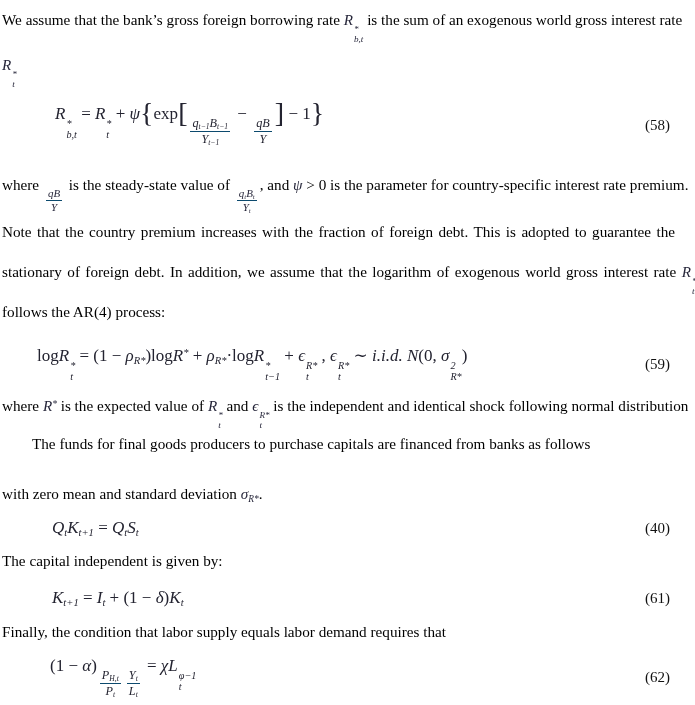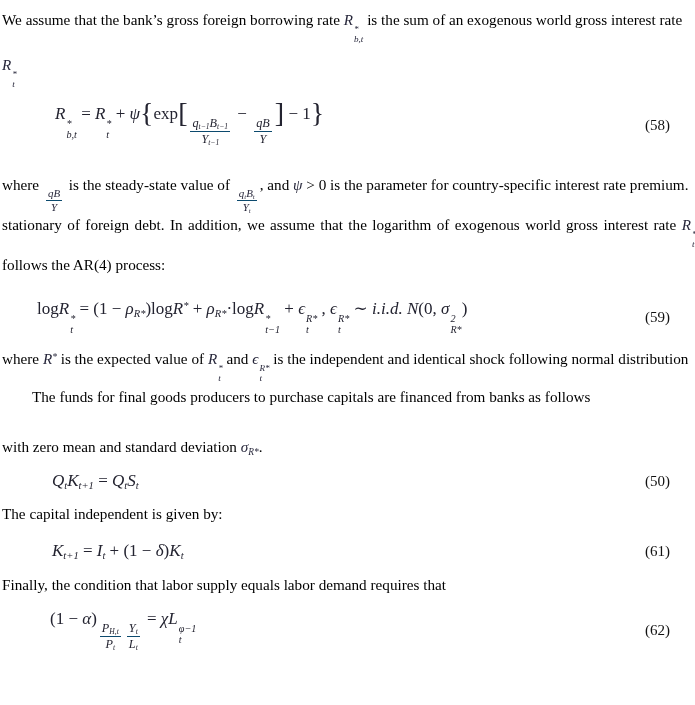--- a/index.html
+++ b/index.html
@@ -77,20 +77,21 @@
   </div>
 
   <div id="p2" class="line h40"><span class="mt">where </span><span class="mfrac">
         <span class="fnum"><span class="mi">qB</span></span>
         <span class="fden"><span class="mi">Y</span></span>
       </span><span class="mt"> is the steady-state value of </span><span class="mfrac">
         <span class="fnum"><span class="mi">q</span><span class="msub">t</span><span class="mi">B</span><span class="msub">t</span></span>
         <span class="fden"><span class="mi">Y</span><span class="msub">t</span></span>
       </span><span class="mt">, and </span><span class="mi">ψ</span><span class="mt"> &gt; 0 is the parameter for country-specific interest rate premium.</span></div>
 
+  <div id="p3l1" class="line h40 just"><span class="mt">Note that the country premium increases with the fraction of foreign debt. This is adopted to guarantee the</span></div>
   <div id="p3l2" class="line h40 just"><span class="mt">stationary of foreign debt. In addition, we assume that the logarithm of exogenous world gross interest rate </span><span class="mi">R</span><span class="mss">
         <span class="mss-t">*</span>
         <span class="mss-b">t</span>
       </span></div>
   <div id="p3l3" class="line h40"><span class="mt">follows the AR(4) process:</span></div>
 
   <div id="eq59" class="eq">
     <span class="math"><span class="mt">log</span><span class="mi">R</span><span class="mss">
           <span class="mss-t">*</span>
           <span class="mss-b">t</span>
@@ -116,21 +117,21 @@
       </span><span class="mt"> and </span><span class="mi">ϵ</span><span class="mss">
         <span class="mss-t">R*</span>
         <span class="mss-b">t</span>
       </span><span class="mt"> is the independent and identical shock following normal distribution</span></div>
   <div id="p5" class="line h36 indent"><span class="mt">The funds for final goods producers to purchase capitals are financed from banks as follows</span></div>
 
   <div id="p4l2" class="line h36"><span class="mt">with zero mean and standard deviation </span><span class="mi">σ</span><span class="msub">R*</span><span class="mt">.</span></div>
 
   <div id="eq60" class="eq">
     <span class="math"><span class="mi">Q</span><span class="msub">t</span><span class="mi">K</span><span class="msub">t+1</span><span class="mt"> = </span><span class="mi">Q</span><span class="msub">t</span><span class="mi">S</span><span class="msub">t</span></span>
-    <span class="eqnum">(50)</span>
+    <span class="eqnum">(40)</span>
   </div>
 
   <div id="p6" class="line h34"><span class="mt">The capital independent is given by:</span></div>
 
   <div id="eq61" class="eq">
     <span class="math"><span class="mi">K</span><span class="msub">t+1</span><span class="mt"> = </span><span class="mi">I</span><span class="msub">t</span><span class="mt"> + (1 − </span><span class="mi">δ</span><span class="mt">)</span><span class="mi">K</span><span class="msub">t</span></span>
     <span class="eqnum">(61)</span>
   </div>
 
   <div id="p7" class="line h32"><span class="mt">Finally, the condition that labor supply equals labor demand requires that</span></div>

